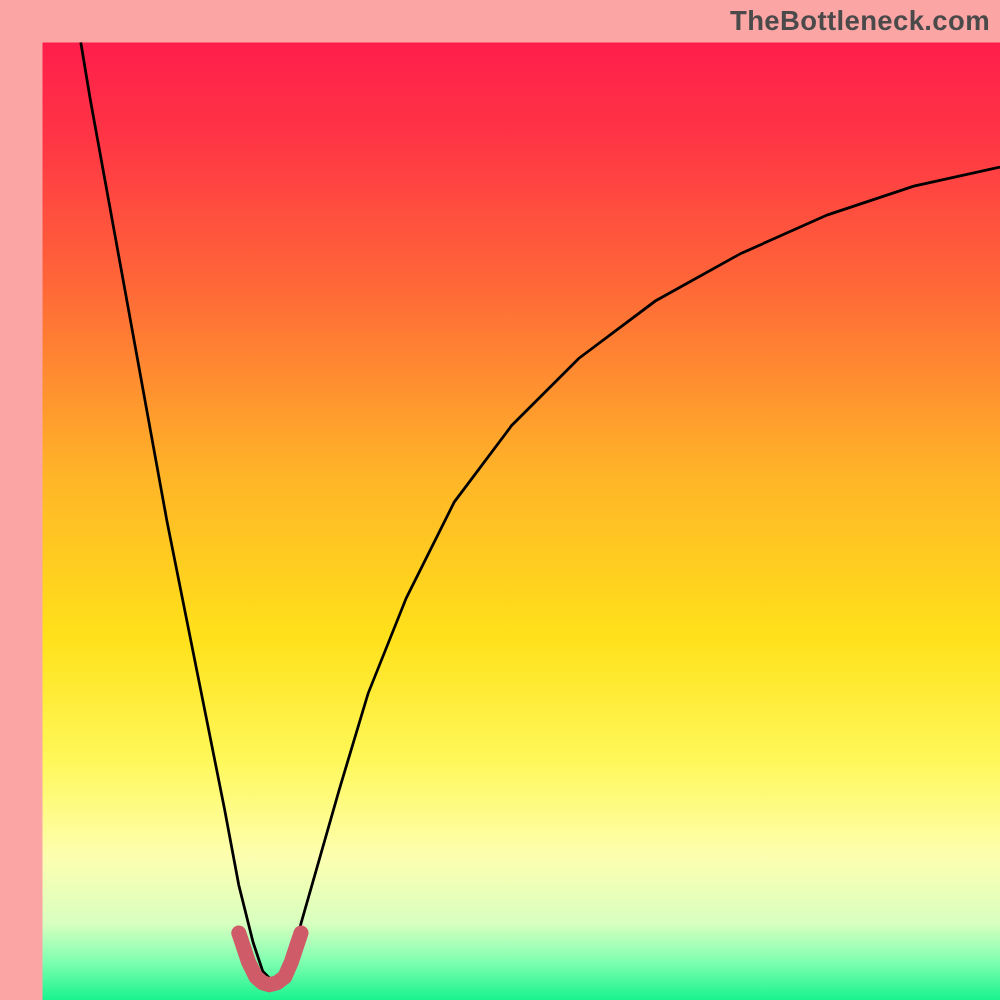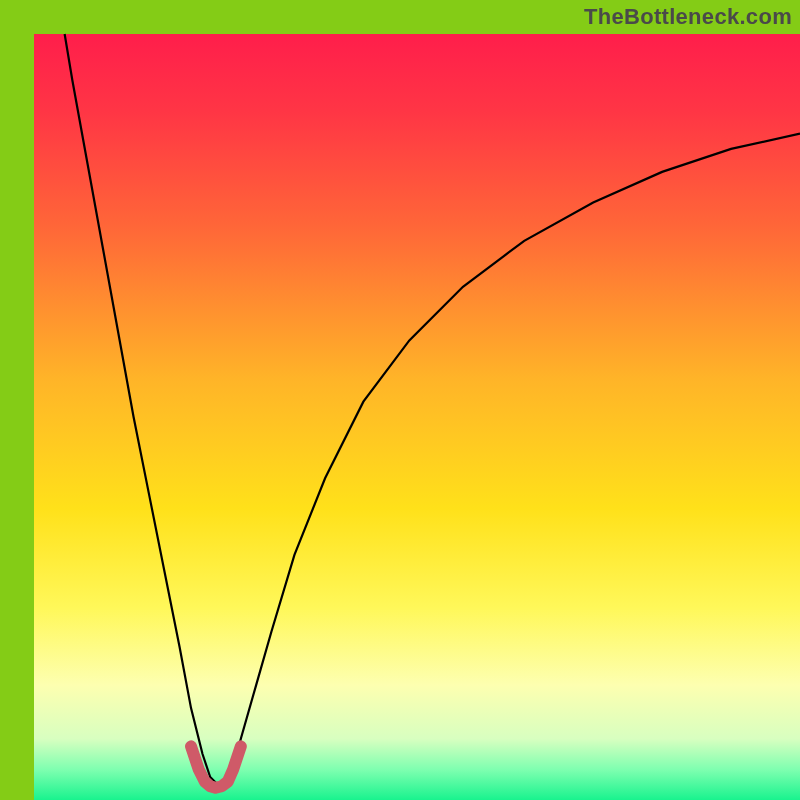--- a/index.html
+++ b/index.html
@@ -8,21 +8,21 @@
     width: 800px;
     height: 800px;
     overflow: hidden;
     background: #000;
     font-family: Arial, Helvetica, sans-serif;
   }
   .stage {
     position: relative;
     width: 800px;
     height: 800px;
-    background: #84cc16;
+    background: #fca5a5;
   }
   .watermark {
     position: absolute;
     top: 4px;
     right: 8px;
     color: #4a4a4a;
     font-size: 22px;
     font-weight: 600;
     letter-spacing: 0.3px;
     z-index: 10;

